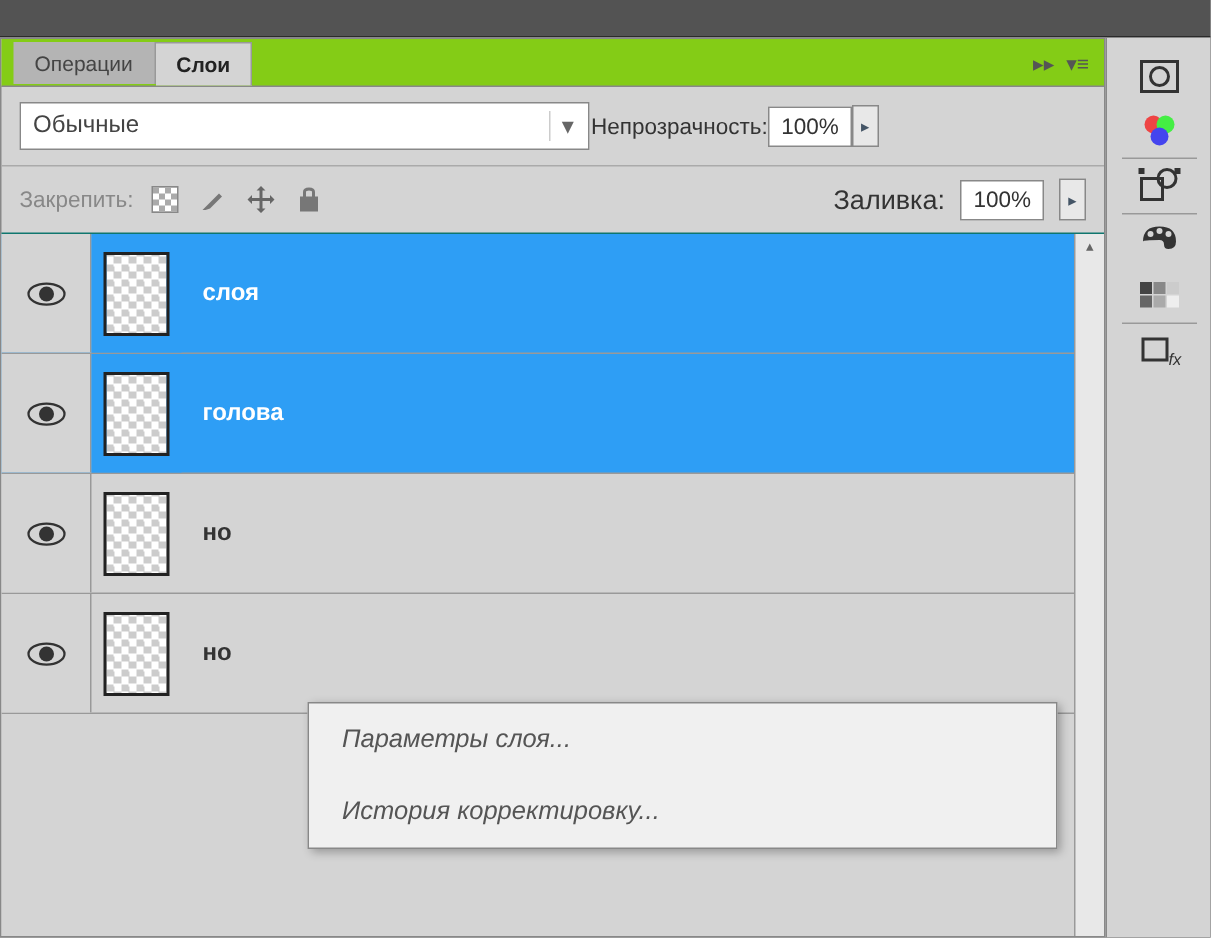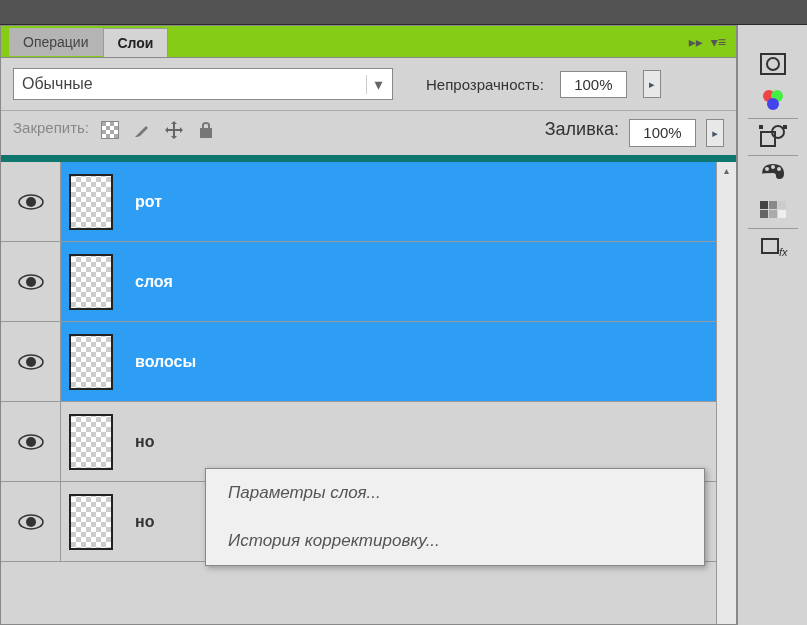--- a/index.html
+++ b/index.html
@@ -12,29 +12,29 @@
     .panel { flex: 1; background: #d4d4d4; border: 1px solid #888; display: flex; flex-direction: column; }
     
     .tabs-row { display: flex; align-items: center; background: #84cc16; border-bottom: 1px solid #888; height: 32px; padding-left: 8px; }
     .tab { padding: 6px 14px; font-size: 14px; color: #444; cursor: pointer; border-right: 1px solid #999; background: #b8b8b8; }
     .tab.active { background: #d4d4d4; color: #222; border-top: 1px solid #999; border-bottom: none; margin-bottom: -1px; font-weight: bold; }
     .tab:first-child { background: #b4b4b4; }
     .tab:last-of-type { border-right: 1px solid #999; }
     .tabs-spacer { flex: 1; }
     .tabs-controls { display: flex; gap: 8px; padding-right: 10px; color: #555; font-size: 14px; }
     
-    .options-row { display: flex; align-items: center; padding: 10px 12px; gap: 16px; border-bottom: 1px solid #aaa; }
+    .options-row { display: flex; align-items: center; padding: 10px 12px; gap: 0; border-bottom: 1px solid #aaa; }
     .blend-select { display: flex; align-items: center; background: #fff; border: 1px solid #888; height: 32px; width: 380px; padding: 0 8px; font-size: 16px; color: #444; }
     .blend-select-text { flex: 1; }
     .blend-dropdown { width: 18px; text-align: center; color: #666; border-left: 1px solid #ccc; padding-left: 6px; }
-    .opacity-label { font-size: 15px; color: #333; margin-left: 17px; }
-    .value-box { background: #fff; border: 1px solid #888; padding: 4px 8px; font-size: 15px; color: #333; width: 67px; text-align: center; }
+    .opacity-label { font-size: 15px; color: #333; margin-left: 1px; }
+    .value-box { background: #fff; border: 1px solid #888; padding: 4px 8px; font-size: 15px; color: #333; width: 56px; text-align: center; }
     .slider-btn { width: 18px; height: 28px; background: #e8e8e8; border: 1px solid #888; display: flex; align-items: center; justify-content: center; color: #456; font-size: 11px; }
     
-    .lock-row { display: flex; padding: 8px 12px; gap: 10px; border-bottom: 7px solid #0f766e; }
+    .lock-row { display: flex; align-items: center; padding: 8px 12px; gap: 10px; border-bottom: 1px solid #0f766e; }
     .lock-label { font-size: 15px; color: #888; }
     .lock-icon { width: 22px; height: 22px; display: flex; align-items: center; justify-content: center; color: #777; }
     .lock-spacer { flex: 1; }
     .fill-label { font-size: 18px; color: #333; }
     
     .layers-list { flex: 1; background: #d4d4d4; overflow-y: auto; position: relative; }
     .layer-row { display: flex; align-items: center; height: 80px; border-bottom: 1px solid #999; }
     .layer-row.selected { background: #2e9ef5; }
     .eye-cell { width: 60px; display: flex; align-items: center; justify-content: center; background: #d4d4d4; height: 100%; border-right: 1px solid #999; }
     .eye-icon { width: 28px; height: 18px; }
@@ -43,21 +43,21 @@
     .layer-thumb { width: 44px; height: 56px; background: repeating-conic-gradient(#ccc 0% 25%, #fff 0% 50%) 0 / 10px 10px; border: 2px solid #222; }
     .layer-name { flex: 1; font-size: 16px; font-weight: bold; color: #fff; padding-left: 14px; }
     .layer-row:not(.selected) .layer-name { color: #333; }
     
     .scrollbar-area { width: 20px; background: #e8e8e8; border-left: 1px solid #999; position: absolute; right: 0; top: 0; bottom: 0; }
     .scroll-arrow-top { height: 16px; display: flex; align-items: center; justify-content: center; color: #666; font-size: 10px; }
     
     .context-menu { position: absolute; left: 205px; top: 468px; width: 500px; background: #f0f0f0; border: 1px solid #888; box-shadow: 2px 2px 6px rgba(0,0,0,0.3); z-index: 100; }
     .menu-item { padding: 14px 22px; font-size: 17px; color: #555; cursor: pointer; font-style: italic; }
     
-    .right-toolbar { width: 70px; background: #d4d4d4; border-left: 1px solid #888; padding: 21px 4px; display: flex; flex-direction: column; align-items: center; }
+    .right-toolbar { width: 70px; background: #d4d4d4; border-left: 1px solid #888; padding: 8px 4px; display: flex; flex-direction: column; align-items: center; }
     .tool-btn { width: 42px; height: 36px; display: flex; align-items: center; justify-content: center; cursor: pointer; }
     .tool-divider { width: 50px; height: 1px; background: #999; }
     
     .checker-icon { width: 18px; height: 18px; background: repeating-conic-gradient(#aaa 0% 25%, #fff 0% 50%) 0 / 8px 8px; border: 1px solid #888; }
     
     svg { display: block; }
     
     .layers-scroll { display: flex; }
     .layers-content { flex: 1; margin-right: 20px; }
   </style>
@@ -123,49 +123,35 @@
                 <span>
                   <svg class="eye-icon" viewBox="0 0 28 18">
                     <ellipse cx="14" cy="9" rx="12" ry="7" fill="none" stroke="#333" stroke-width="1.5"></ellipse>
                     <circle cx="14" cy="9" r="5" fill="#333"></circle>
                   </svg>
                 </span>
               </div>
             <div class="thumb-cell">
                 <div class="layer-thumb"></div>
               </div>
-            <div class="layer-name">рот</div>
+            <div class="layer-name">слоя</div>
           </div>
           <div class="layer-row selected">
             <div class="eye-cell">
                 <span>
                   <svg class="eye-icon" viewBox="0 0 28 18">
                     <ellipse cx="14" cy="9" rx="12" ry="7" fill="none" stroke="#333" stroke-width="1.5"></ellipse>
                     <circle cx="14" cy="9" r="5" fill="#333"></circle>
                   </svg>
                 </span>
               </div>
             <div class="thumb-cell">
                 <div class="layer-thumb"></div>
               </div>
-            <div class="layer-name">слоя</div>
-          </div>
-          <div class="layer-row selected">
-            <div class="eye-cell">
-                <span>
-                  <svg class="eye-icon" viewBox="0 0 28 18">
-                    <ellipse cx="14" cy="9" rx="12" ry="7" fill="none" stroke="#333" stroke-width="1.5"></ellipse>
-                    <circle cx="14" cy="9" r="5" fill="#333"></circle>
-                  </svg>
-                </span>
-              </div>
-            <div class="thumb-cell">
-                <div class="layer-thumb"></div>
-              </div>
-            <div class="layer-name">волосы</div>
+            <div class="layer-name">голова</div>
           </div>
           <div class="layer-row">
             <div class="eye-cell">
                 <span>
                   <svg class="eye-icon" viewBox="0 0 28 18">
                     <ellipse cx="14" cy="9" rx="12" ry="7" fill="none" stroke="#333" stroke-width="1.5"></ellipse>
                     <circle cx="14" cy="9" r="5" fill="#333"></circle>
                   </svg>
                 </span>
               </div>

